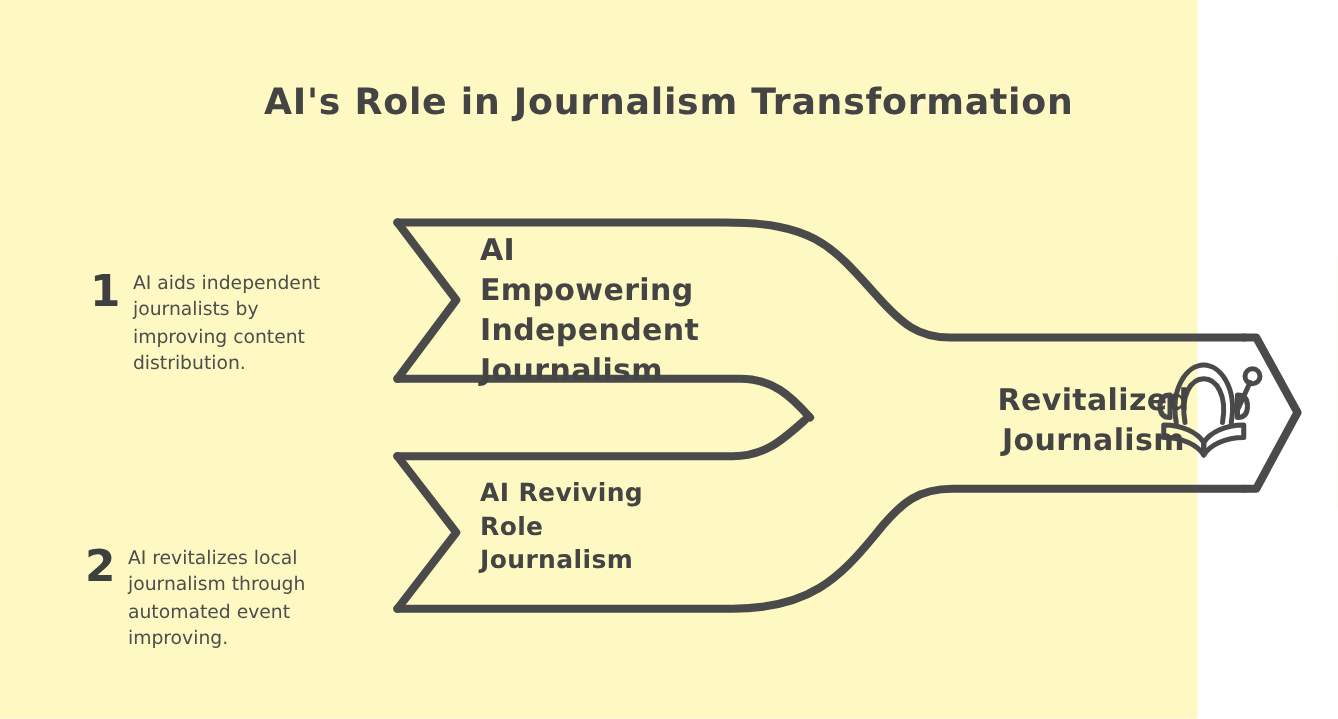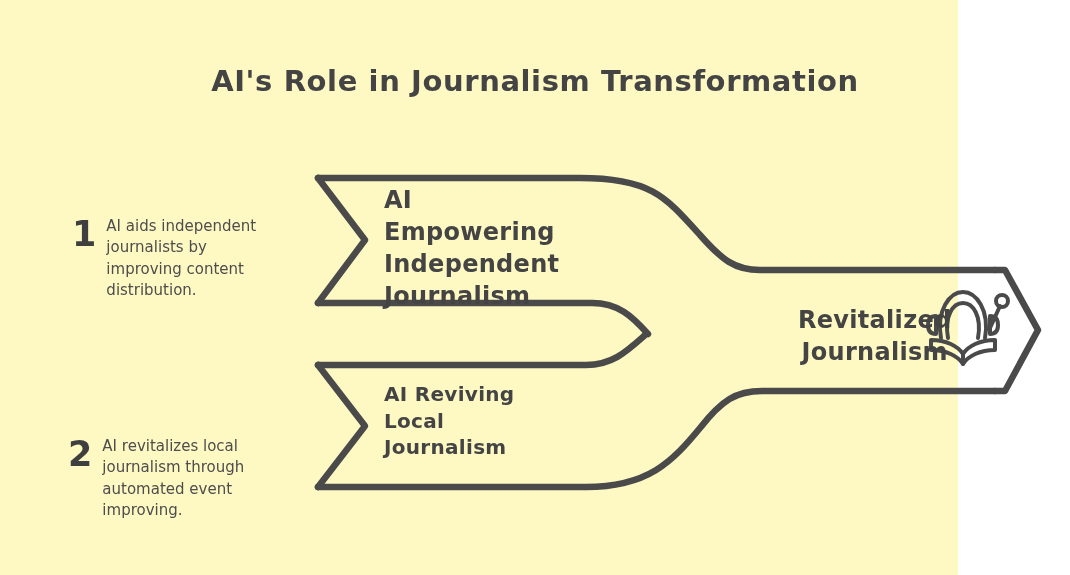--- a/index.html
+++ b/index.html
@@ -181,18 +181,18 @@
   <div class="step" id="step-2">
     <div class="step-number">2</div>
     <div class="step-text">AI revitalizes local journalism through automated event improving.</div>
   </div>
 
   <div class="flow-label" id="label-stage-1">AI
 Empowering
 Independent
 Journalism</div>
   <div class="flow-label" id="label-stage-2">AI Reviving
-Local
+Role
 Journalism</div>
   <div class="flow-label" id="label-outcome">Revitalized
 Journalism</div>
 
 </div>
 
 </body></html>

